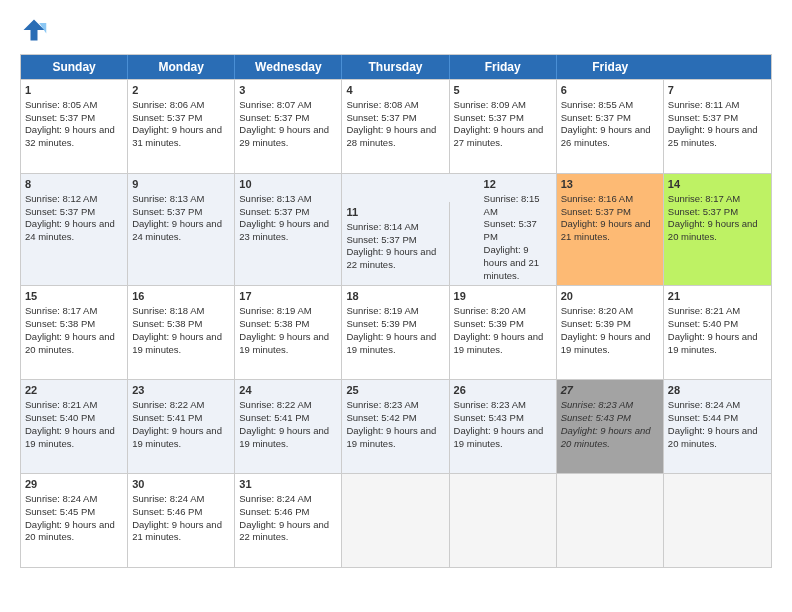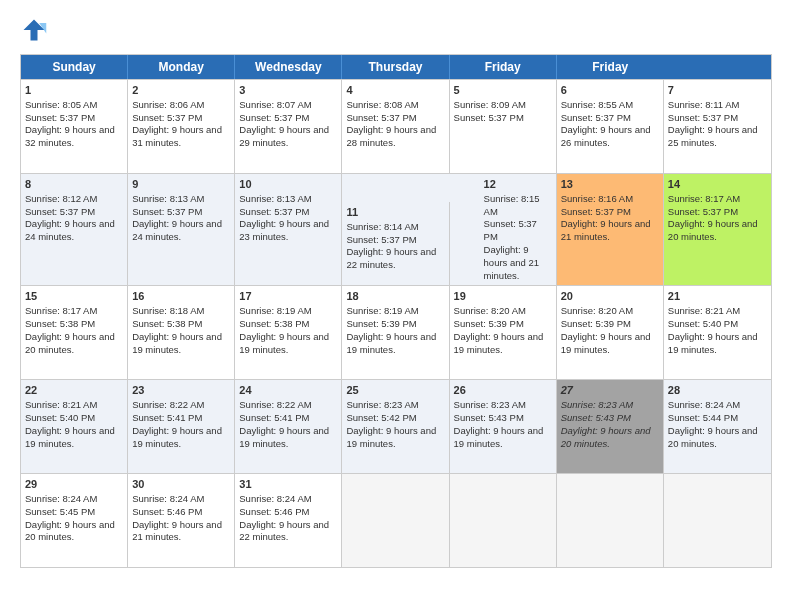--- a/index.html
+++ b/index.html
@@ -175,20 +175,21 @@
           <div class="cal-cell">
             <span class="day-num">4</span>
             <div>Sunrise: 8:08 AM</div>
             <div>Sunset: 5:37 PM</div>
             <div>Daylight: 9 hours and 28 minutes.</div>
           </div>
           <div class="cal-cell">
             <span class="day-num">5</span>
             <div>Sunrise: 8:09 AM</div>
             <div>Sunset: 5:37 PM</div>
+            <div>Daylight: 9 hours and 27 minutes.</div>
           </div>
           <div class="cal-cell">
             <span class="day-num">6</span>
             <div>Sunrise: 8:55 AM</div>
             <div>Sunset: 5:37 PM</div>
             <div>Daylight: 9 hours and 26 minutes.</div>
           </div>
           <div class="cal-cell">
             <span class="day-num">7</span>
             <div>Sunrise: 8:11 AM</div>

